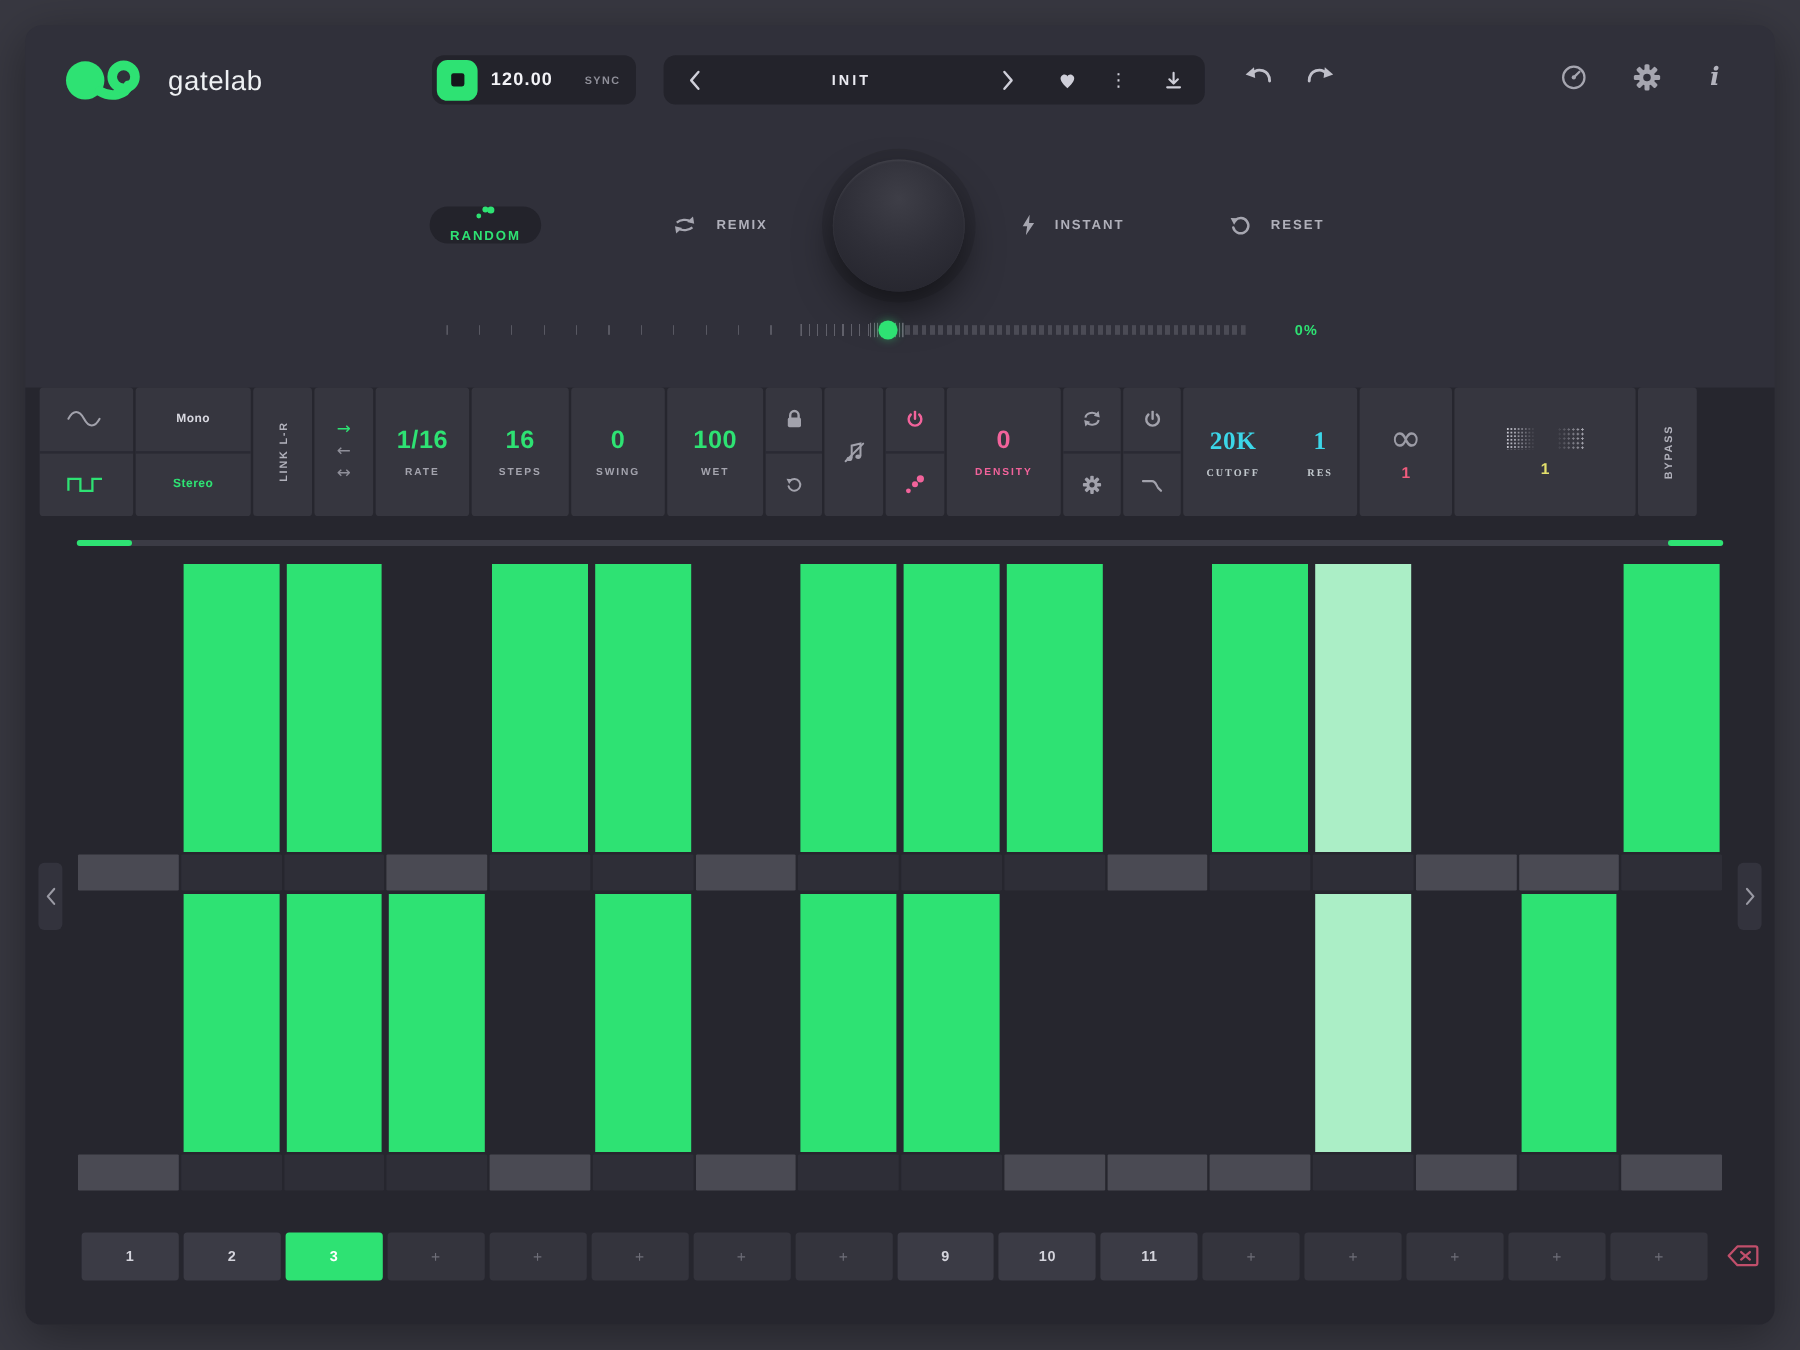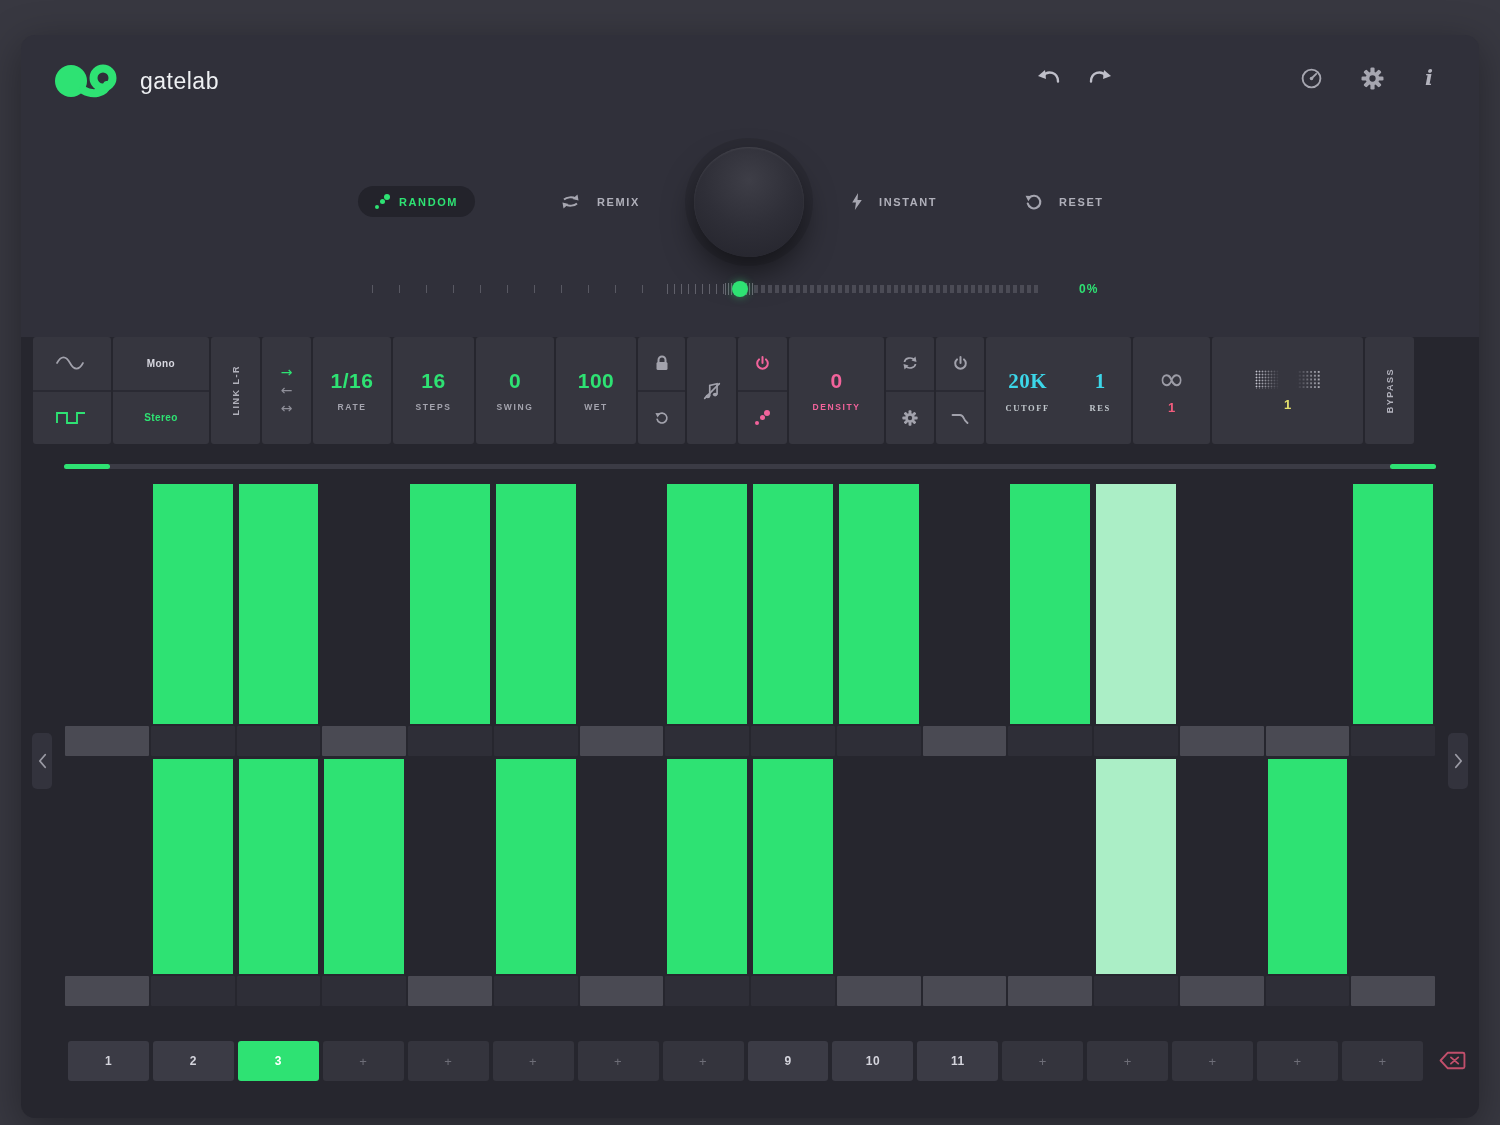--- a/index.html
+++ b/index.html
@@ -12,21 +12,21 @@
     --winbg:#30303a;
     --darkbg:#26262e;
     --pillbg:#23232b;
     --cellbg:#36363f;
     --txt:#c6c6d0;
     --dim:#9a9aa4;
   }
   *{box-sizing:border-box; margin:0; padding:0;}
   html,body{width:1500px;height:1125px;overflow:hidden;}
   body{background:#383841;font-family:"Liberation Sans","DejaVu Sans",sans-serif;-webkit-font-smoothing:antialiased;}
-  .win{position:absolute;left:21px;top:35px;width:1458px;height:1083px;background:var(--winbg);border-radius:14px;overflow:hidden;box-shadow:0 10px 40px rgba(0,0,0,.35);}
+  .win{position:absolute;left:21px;top:21px;width:1458px;height:1083px;background:var(--winbg);border-radius:14px;overflow:hidden;box-shadow:0 10px 40px rgba(0,0,0,.35);}
   .abs{position:absolute;}
 
   
   .logo{left:32px;top:25px;height:42px;display:flex;align-items:center;gap:13px;}
   .logo-text{font-size:23px;color:#eef0f3;letter-spacing:.5px;}
   .pill{background:var(--pillbg);border-radius:10px;display:flex;align-items:center;}
   .transport{left:339px;top:25px;width:170px;height:41px;padding:0 13px 0 4px;gap:11px;}
   .stop-btn{width:34px;height:34px;border-radius:9px;background:var(--green);display:flex;align-items:center;justify-content:center;cursor:pointer;}
   .stop-sq{width:11px;height:11px;border-radius:2px;background:#15161b;}
   .bpm{font-size:15px;font-weight:bold;color:#f3f3f7;letter-spacing:1px;}
@@ -36,21 +36,21 @@
   .pchev{width:52px;}
   .pname{flex:1;text-align:center;font-size:12px;font-weight:bold;letter-spacing:2.5px;color:#eaeaf1;}
   .pheart{width:46px;} .pkebab{width:40px;font-size:15px;color:#cfcfd9;letter-spacing:0;} .pdl{width:52px;}
   .hicon{display:flex;align-items:center;justify-content:center;color:#bfbfc9;cursor:pointer;}
   .undo{left:1016px;top:34px;} .redo{left:1066px;top:34px;}
   .icon-gauge{left:1279px;top:32px;color:#a6a6b0;}
   .icon-gear{left:1340px;top:32px;color:#a6a6b0;}
   .icon-info{left:1404px;top:30px;font-family:"DejaVu Serif",serif;font-style:italic;font-weight:bold;font-size:21px;color:#b3b3bd;cursor:pointer;}
 
   
-  .pill-random{left:337px;top:151px;height:31px;border-radius:16px;padding:0 17px;gap:9px;cursor:pointer;}
+  .pill-random{left:337px;top:151px;height:31px;border-radius:16px;padding:0 17px;gap:9px;cursor:pointer;flex-direction:column;}
   .rand-label{font-size:11px;font-weight:bold;letter-spacing:1.6px;color:var(--green);}
   .act{display:flex;align-items:center;gap:16px;height:31px;cursor:pointer;color:#a6a6b0;}
   .act-label{font-size:11px;font-weight:bold;letter-spacing:1.6px;color:#b0b0ba;}
   .act-remix{left:539px;top:151px;} .act-instant{left:830px;top:151px;align-items:center;} .act-reset{left:1004px;top:151px;}
   .knob{left:673px;top:112px;width:110px;height:110px;border-radius:50%;
     background:radial-gradient(circle at 50% 30%,#3e3e47 0%,#2f2f38 48%,#23232b 100%);
     box-shadow:0 16px 30px rgba(0,0,0,.5), 0 0 0 9px rgba(0,0,0,.10), inset 0 1px 2px rgba(255,255,255,.08);cursor:pointer;}
   .dots-icon{position:relative;width:15px;height:15px;}
   .dots-icon i{position:absolute;border-radius:50%;background:var(--green);}
   .dots-icon i:nth-child(1){width:4px;height:4px;left:0;bottom:0;}
@@ -134,21 +134,54 @@
 
   <div class="abs logo">
     <svg width="74" height="40" viewBox="0 0 74 40">
       <circle cx="18" cy="20" r="16" fill="#2ee273"></circle>
       <path d="M30 29 C40 35 52 32 54 24" stroke="#2ee273" stroke-width="8" fill="none" stroke-linecap="round"></path>
       <circle cx="50" cy="17" r="9.5" fill="none" stroke="#2ee273" stroke-width="8"></circle>
     </svg>
     <span class="logo-text">gatelab</span>
   </div>
 
-
+  <div class="abs pill transport">
+    <div class="stop-btn">
+        <div class="stop-sq"></div>
+      </div>
+    <span class="bpm">120.00</span>
+    <span class="sync">SYNC</span>
+  </div>
+
+  <div class="abs pill preset">
+    <div class="pbtn pchev">
+      <svg width="10" height="18" viewBox="0 0 10 18">
+          <polyline points="8,2 2,9 8,16" fill="none" stroke="currentColor" stroke-width="2" stroke-linecap="round" stroke-linejoin="round"></polyline>
+        </svg>
+    </div>
+    <div class="pname">INIT</div>
+    <div class="pbtn pchev">
+      <svg width="10" height="18" viewBox="0 0 10 18">
+          <polyline points="2,2 8,9 2,16" fill="none" stroke="currentColor" stroke-width="2" stroke-linecap="round" stroke-linejoin="round"></polyline>
+        </svg>
+    </div>
+    <div class="pbtn pheart">
+      <svg width="17" height="16" viewBox="0 0 24 22">
+          <path d="M12 20.3 C5 14 2.5 9.5 4.8 6.2 C7 3 11 3.6 12 6.3 C13 3.6 17 3 19.2 6.2 C21.5 9.5 19 14 12 20.3 Z" fill="currentColor"></path>
+        </svg>
+    </div>
+    <div class="pbtn pkebab">
+        <span>⋮</span>
+      </div>
+    <div class="pbtn pdl">
+      <svg width="16" height="16" viewBox="0 0 18 18">
+          <path d="M9 2 V11 M5 8 L9 12 L13 8 M3 15.5 H15" stroke="currentColor" stroke-width="2" fill="none" stroke-linecap="round" stroke-linejoin="round"></path>
+        </svg>
+    </div>
+  </div>
 
   <div class="abs hicon undo">
     <svg width="25" height="18" viewBox="0 0 25 18">
         <path d="M6 7 C11 0.5 21 3.5 21 12.5" fill="none" stroke="currentColor" stroke-width="2.4" stroke-linecap="round"></path>
         <polygon points="8,1 1,7 9,10" fill="currentColor"></polygon>
       </svg>
   </div>
   <div class="abs hicon redo">
     <svg width="25" height="18" viewBox="0 0 25 18" style="transform:scaleX(-1)">
         <path d="M6 7 C11 0.5 21 3.5 21 12.5" fill="none" stroke="currentColor" stroke-width="2.4" stroke-linecap="round"></path>

